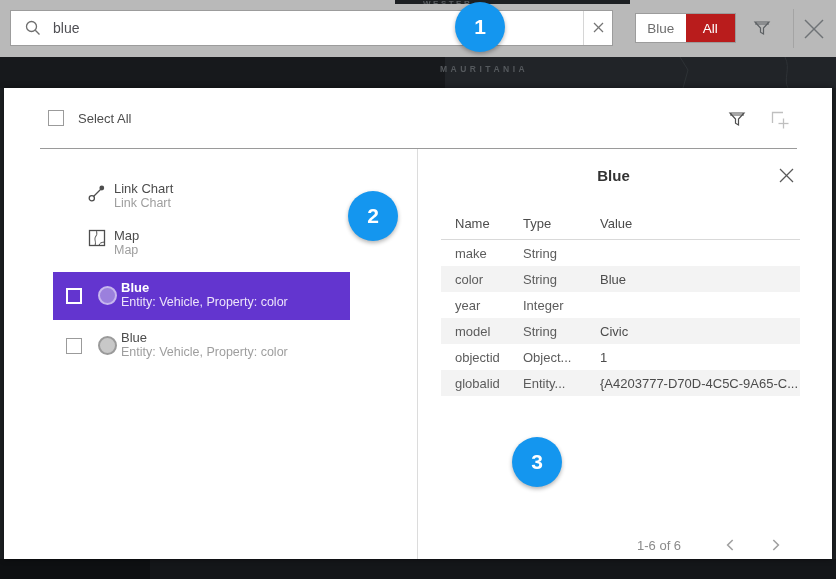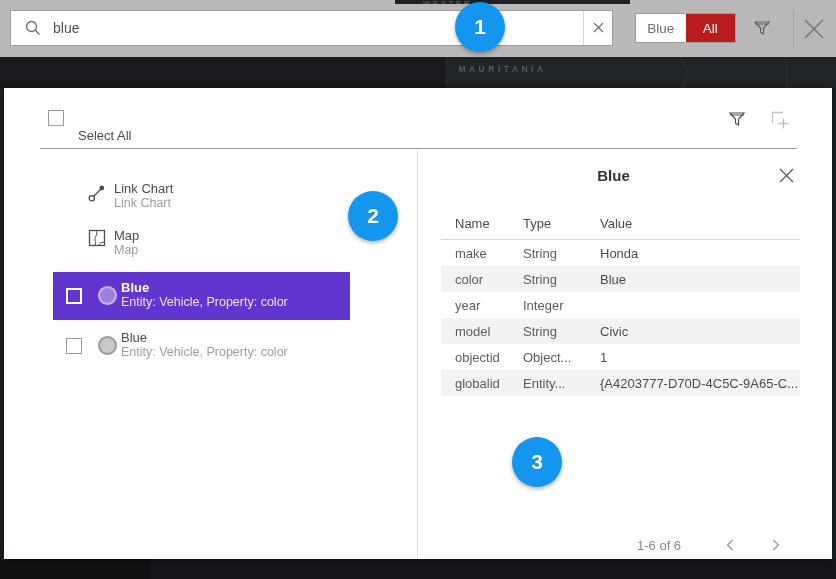--- a/index.html
+++ b/index.html
@@ -4,21 +4,21 @@
 <style>
   * { margin:0; padding:0; box-sizing:border-box; }
   body { background:#3a3a3a; font-family:"Liberation Sans", sans-serif; }
   .screen { position:relative; width:836px; height:579px; background:#1d2023; overflow:hidden;
             font-family:"Liberation Sans", sans-serif; }
   .abs { position:absolute; }
 
   
   .map-band { left:0; top:57px; width:836px; height:31px; background:#212428; }
   .map-dark-left { left:0; top:57px; width:445px; height:31px; background:#17191c; }
-  .map-country-label { left:440px; top:64px; width:125px; text-align:center; font-size:8.5px;
+  .map-country-label { left:440px; top:64px; width:125px; font-size:8.5px;
                        font-weight:bold; letter-spacing:3.5px; color:#55595d; }
   .map-top-strip { left:395px; top:0; width:235px; height:4px; background:#1d2023; overflow:hidden; }
   .map-top-strip span { display:block; margin:-1px 0 0 28px; font-size:8px; font-weight:bold;
                         letter-spacing:2.5px; color:#5a5e62; }
   .map-bottom { left:0; top:559px; width:836px; height:20px; background:#141619; }
   .map-bottom-dark { left:0; top:559px; width:150px; height:20px; background:#0e1012; }
 
   
   .hdr { left:0; top:0; width:836px; height:57px; background:#b9b9b9; }
   .search-box { position:absolute; left:10px; top:10px; width:603px; height:36px; background:#fff;
@@ -35,21 +35,21 @@
               color:#6e6e6e; cursor:pointer; }
   .mode-opt.sel { background:#b91c1c; color:#fff; }
   .hdr-filter { position:absolute; left:751px; top:17px; width:22px; height:22px; cursor:pointer; }
   .hdr-vdiv { position:absolute; left:793px; top:9px; width:1px; height:39px; background:#a4a4a4; }
   .hdr-close { position:absolute; left:801px; top:16px; width:26px; height:26px; cursor:pointer; }
 
   
   .modal { left:4px; top:88px; width:828px; height:471px; background:#fff;
            box-shadow:0 0 6px rgba(0,0,0,0.45); }
   .checkbox { position:absolute; width:16px; height:16px; border:1px solid #9b9b9b; background:#fff; cursor:pointer; }
-  .sa-label { position:absolute; left:74px; top:40px; font-size:13px; color:#4d4d4d; }
+  .sa-label { position:absolute; left:74px; top:23px; font-size:13px; color:#4d4d4d; }
   .m-filter { position:absolute; left:723px; top:21px; width:20px; height:20px; cursor:pointer; }
   .m-add { position:absolute; left:764px; top:20px; width:22px; height:22px; cursor:pointer; }
   .m-hdiv { position:absolute; left:36px; top:60px; width:757px; height:1px; background:#9a9a9a; }
   .m-vdiv { position:absolute; left:413px; top:61px; width:1px; height:410px; background:#dcdcdc; }
 
   
   .itm-title { font-size:13px; color:#4c4c4c; line-height:15px; }
   .itm-sub { font-size:12.5px; color:#9e9e9e; line-height:15px; }
   .lc-icon { position:absolute; left:83px; top:95px; }
   .lc-text { position:absolute; left:110px; top:93px; }
@@ -214,21 +214,20 @@
     </div>
     <span class="d-col d-col1">Name</span>
     <span class="d-col d-col2">Type</span>
     <span class="d-col d-col3">Value</span>
     <div class="d-underline"></div>
 
     <div class="d-rows">
       <div class="d-row">
         <span>make</span>
         <span>String</span>
-        <span class="val">Honda</span>
       </div>
       <div class="d-row">
         <span>color</span>
         <span>String</span>
         <span class="val">Blue</span>
       </div>
       <div class="d-row">
         <span>year</span>
         <span>Integer</span>
       </div>

